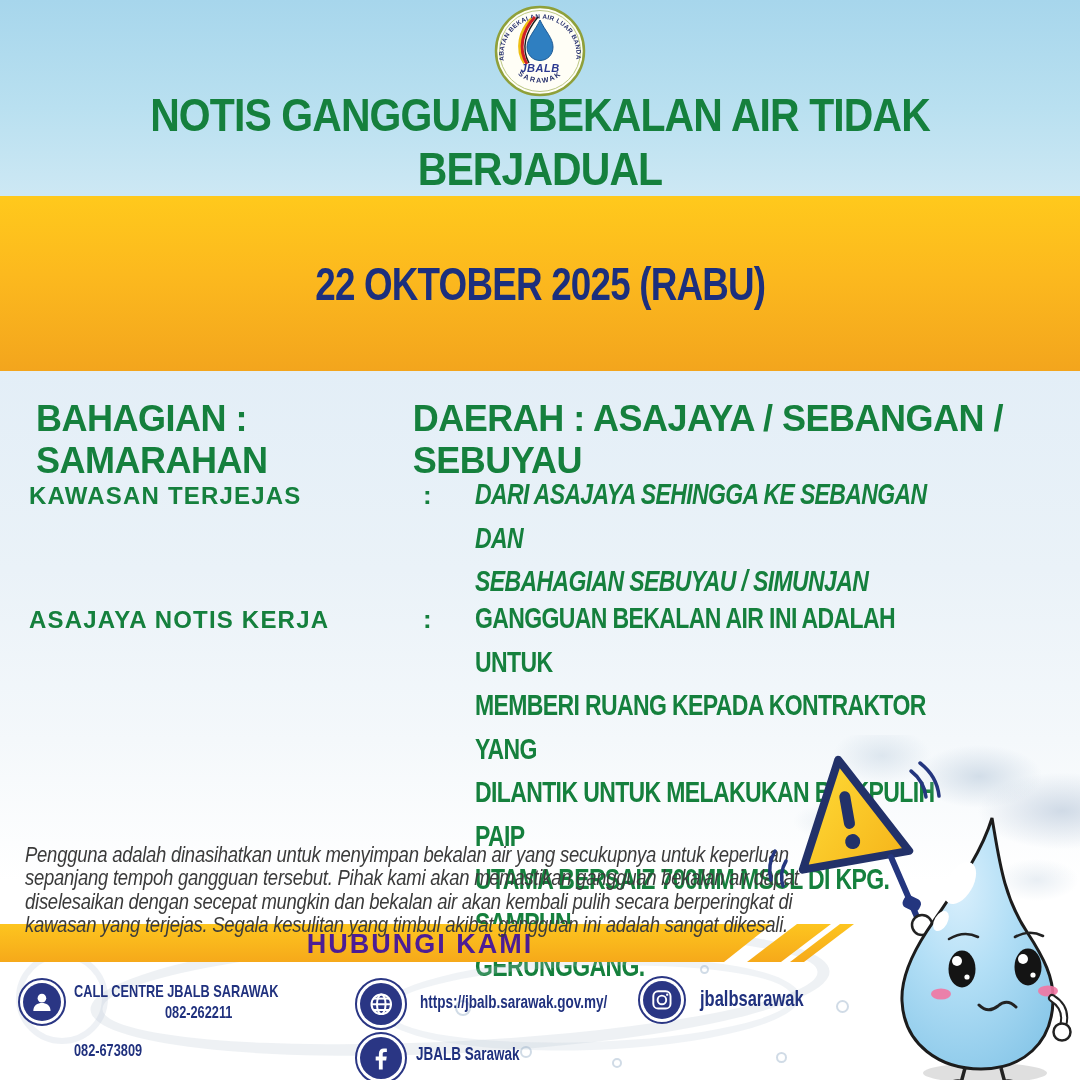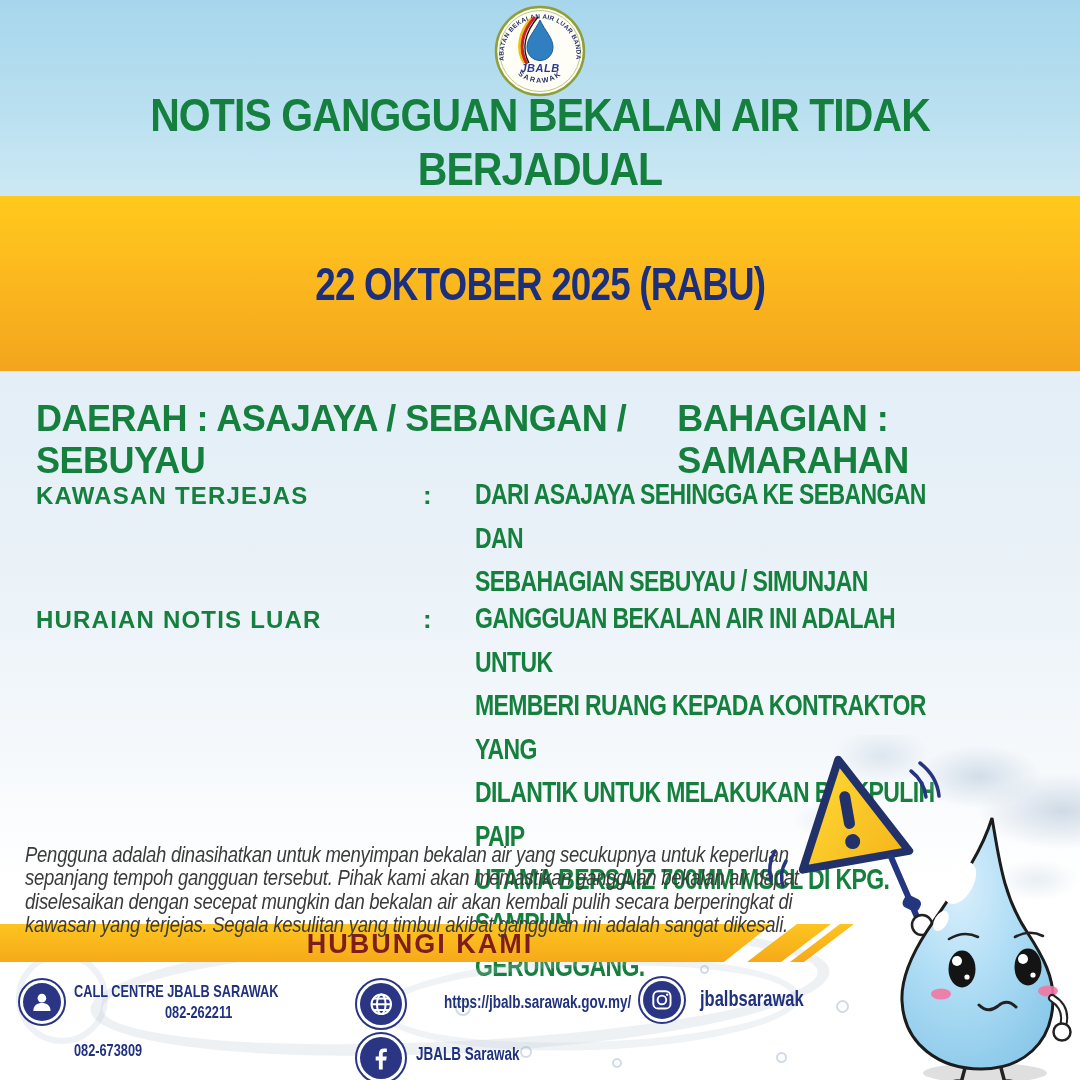--- a/index.html
+++ b/index.html
@@ -22,33 +22,33 @@
   .cond89 { display:inline-block; transform:scaleX(.89); transform-origin:center top; }
   .cond80 { display:inline-block; transform:scaleX(.80); transform-origin:center top; }
   .cond78L { display:inline-block; transform:scaleX(.78); transform-origin:left top; }
   .cond86L { display:inline-block; transform:scaleX(.86); transform-origin:left top; }
   .cond75L { display:inline-block; transform:scaleX(.75); transform-origin:left top; }
   .main-title { position:absolute; left:0; top:88px; width:1080px; text-align:center;
     font-size:46px; font-weight:bold; letter-spacing:-1px; }
   .date-line { font-size:46px; font-weight:bold; letter-spacing:-1px; color:#1c2f7d; }
   .region-row { position:absolute; left:0; top:398px; width:1080px; padding:0 26px 0 36px;
     display:flex; justify-content:space-between; font-size:36px; font-weight:bold; letter-spacing:-.5px; }
-  .sec-label { position:absolute; left:36px; font-size:24px; font-weight:bold; letter-spacing:1.2px; }
+  .sec-label { position:absolute; left:29px; font-size:24px; font-weight:bold; letter-spacing:1.2px; }
   .sec-colon { position:absolute; left:423px; font-size:26px; font-weight:bold; }
   .sec-text { position:absolute; left:475px; width:600px; font-size:29.5px; font-weight:bold;
     letter-spacing:-.8px; line-height:43.5px; white-space:pre-line; }
   .disclaimer { position:absolute; left:25px; top:820px; width:1000px;
     font-size:21.5px; font-style:italic; line-height:23.6px; letter-spacing:-.3px;
     color:#3b3b3b; white-space:pre-line; z-index:6; }
   
   .hubungi-bar { position:absolute; left:0; top:924px; width:772px; height:38px; z-index:4;
     background:linear-gradient(180deg,#fdc51f 0%,#f6a91a 100%);
     clip-path:polygon(0 0,100% 0,calc(100% - 48px) 100%,0 100%); }
   .hubungi-label { position:absolute; left:0; top:929px; width:840px; text-align:center; z-index:5;
-    font-size:27px; font-weight:bold; letter-spacing:2px; color:#7f1d1d; }
+    font-size:27px; font-weight:bold; letter-spacing:2px; color:#4c1d95; }
   .stripeA { position:absolute; left:747px; top:924px; width:84px; height:38px; z-index:4;
     background:linear-gradient(180deg,#fdc51f,#f6a91a);
     clip-path:polygon(50px 0,84px 0,34px 100%,0 100%); }
   .stripeB { position:absolute; left:790px; top:924px; width:64px; height:38px; z-index:4;
     background:linear-gradient(180deg,#fdc51f,#f6a91a);
     clip-path:polygon(50px 0,64px 0,14px 100%,0 100%); }
   
   .contact-icon { position:absolute; border-radius:50%; border:2.5px solid #2a3684;
     background:#ffffff; padding:3px; z-index:6; }
   .contact-icon .disc { width:100%; height:100%; border-radius:50%; background:#2a3684;
@@ -109,30 +109,30 @@
 
   <div class="main-title navy">
     <span class="cond89">NOTIS GANGGUAN BEKALAN AIR TIDAK BERJADUAL</span>
   </div>
 
   <div class="date-band">
     <div class="date-line"><span class="cond80">22 OKTOBER 2025 (RABU)</span></div>
   </div>
 
   <div class="region-row navy">
+    <span>BAHAGIAN : SAMARAHAN</span>
     <span>DAERAH : ASAJAYA / SEBANGAN / SEBUYAU</span>
-    <span>BAHAGIAN : SAMARAHAN</span>
   </div>
 
   <div class="sec-label navy" style="top:482px;"><span>KAWASAN TERJEJAS</span></div>
   <div class="sec-colon navy" style="top:480px;">:</div>
-  <div class="sec-text navy" style="top:472px;"><span class="cond78L">DARI ASAJAYA SEHINGGA KE SEBANGAN DAN
+  <div class="sec-text navy" style="top:472px;font-style:italic;"><span class="cond78L">DARI ASAJAYA SEHINGGA KE SEBANGAN DAN
 SEBAHAGIAN SEBUYAU / SIMUNJAN</span></div>
 
-  <div class="sec-label navy" style="top:606px;"><span>HURAIAN NOTIS LUAR</span></div>
+  <div class="sec-label navy" style="top:606px;"><span>ASAJAYA NOTIS KERJA</span></div>
   <div class="sec-colon navy" style="top:604px;">:</div>
   <div class="sec-text navy" style="top:596px;"><span class="cond78L">GANGGUAN BEKALAN AIR INI ADALAH UNTUK
 MEMBERI RUANG KEPADA KONTRAKTOR YANG
 DILANTIK UNTUK MELAKUKAN BAIKPULIH PAIP
 UTAMA BERSAIZ 700MM MSCL DI KPG. SAMPUN
 GERUNGGANG.</span></div>
 
   <div class="disclaimer">
     <span class="cond86L">Pengguna adalah dinasihatkan untuk menyimpan bekalan air yang secukupnya untuk keperluan
 sepanjang tempoh gangguan tersebut. Pihak kami akan memastikan gangguan bekalan air dapat
@@ -165,21 +165,21 @@
     <div class="disc">
         <svg viewBox="0 0 24 24" fill="none" stroke="#ffffff" stroke-width="1.7">
       <circle cx="12" cy="12" r="8.2"></circle>
       <ellipse cx="12" cy="12" rx="3.6" ry="8.2"></ellipse>
       <line x1="3.8" y1="12" x2="20.2" y2="12"></line>
       <line x1="5" y1="7.2" x2="19" y2="7.2"></line>
       <line x1="5" y1="16.8" x2="19" y2="16.8"></line>
     </svg>
       </div>
   </div>
-  <div class="contact-text ct-line" style="left:420px; top:992px; font-size:18px;margin-left:24px;">
+  <div class="contact-text ct-line" style="left:420px; top:992px; font-size:18px;">
     <span class="cond75L">https://jbalb.sarawak.gov.my/</span>
   </div>
 
   <div class="contact-icon" style="left:355px; top:1032px; width:52px; height:52px;">
     <div class="disc">
         <svg viewBox="0 0 24 24">
       <path d="M13.2 21.5 v-7.6 h2.9 l.5-3.3 h-3.4 V8.5 c0-1 .35-1.7 1.8-1.7 h1.7 V3.9 c-.3 0-1.3-.1-2.5-.1 c-2.5 0-4.2 1.5-4.2 4.3 v2.5 H7.3 v3.3 h2.7 v7.6 Z" fill="#ffffff"></path>
     </svg>
       </div>
   </div>

